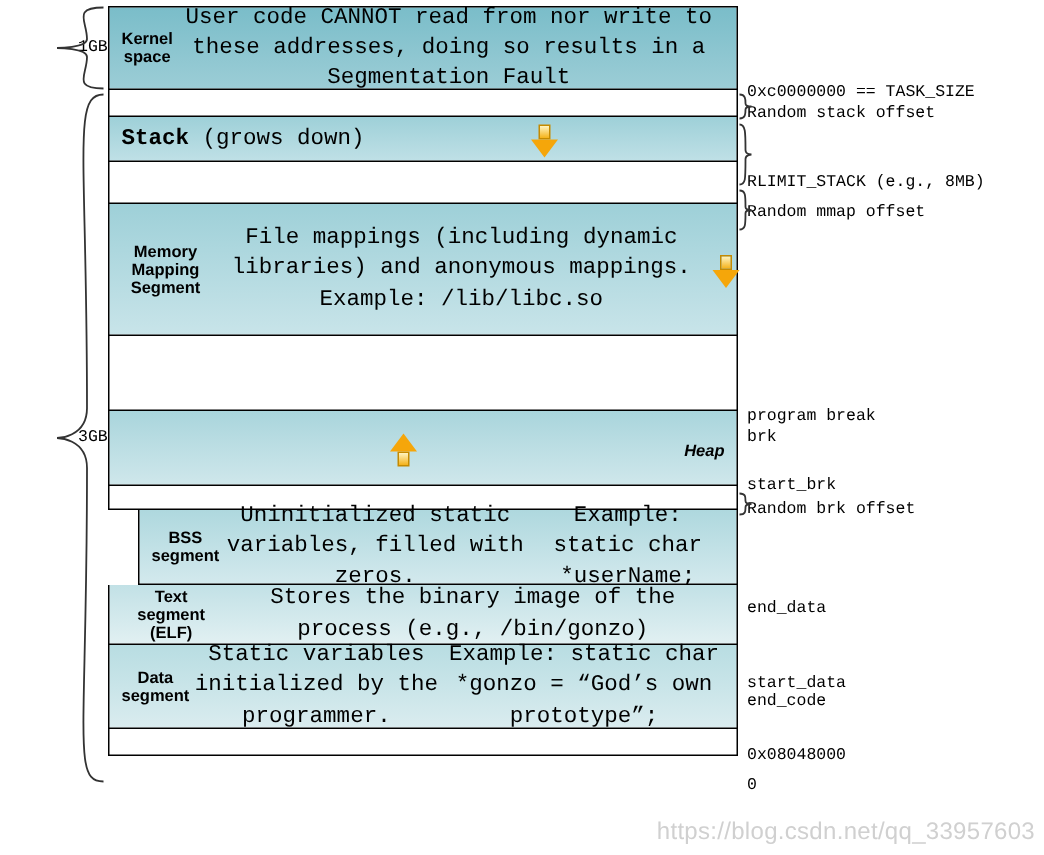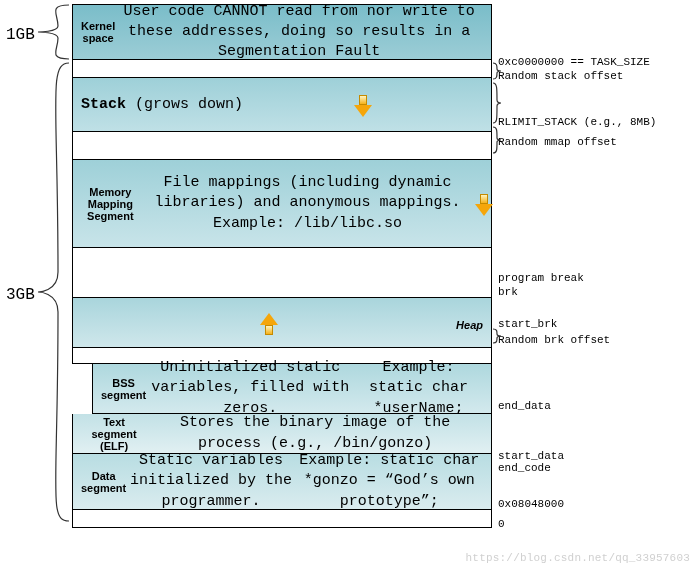--- a/index.html
+++ b/index.html
@@ -25,21 +25,21 @@
     display: flex;
     justify-content: center;
     align-items: center;
     padding: 4px 8px;
     position: relative;
   }
   .seg:first-child { border-top: 1px solid #000; }
   .seg b { font-weight: bold; }
   .kernel  { height: 56px; background: linear-gradient(#7abdc9, #9ccdd6); }
   .gap1    { height: 18px; background: #fff; }
-  .stack   { height: 54px; background: linear-gradient(#9ed0d8, #bfe0e6); }
+  .stack   { height: 30px; background: linear-gradient(#9ed0d8, #bfe0e6); }
   .gap2    { height: 28px; background: #fff; }
   .mmap    { height: 88px; background: linear-gradient(#9ed0d8, #c8e4e9); }
   .gap3    { height: 50px; background: #fff; }
   .heap    { height: 50px; background: linear-gradient(#a9d5dc, #cfe7eb); padding-top: 4px; justify-content: flex-start; font-style: italic; }
   .gap4    { height: 16px; background: #fff; }
   .bss     { height: 50px; background: linear-gradient(#aed8de, #d3e9ed); margin-left: 20px; }
   .dataseg { height: 56px; background: linear-gradient(#b8dde2, #daecef); }
   .textseg { height: 40px; background: linear-gradient(#c2e1e6, #e1f0f2); }
   .gap5    { height: 18px; background: #fff; }
   .title-line { font-weight: bold; }
@@ -75,37 +75,38 @@
     position: absolute;
     left: 498px;
     font-family: "Courier New", monospace;
     font-size: 11px;
     white-space: nowrap;
   }
   
   .sizelabel {
     position: absolute;
     font-family: "Courier New", monospace;
-    font-size: 16px;
+    font-size: 11px;
+    margin-left: 46px;
   }
   
   .brace {
     position: absolute;
     stroke: #333;
     fill: none;
     stroke-width: 1.2;
   }
   
   .watermark {
     position: absolute;
     right: 6px;
     bottom: 6px;
     color: #d0d0d0;
-    font-family: Liberation Mono, monospace;
-    font-size: 11px;
+    font-family: Liberation Sans, sans-serif;
+    font-size: 16px;
     letter-spacing: 0.2px;
   }
 </style>
 </head>
 <body>
 
 <div class="diagram">
   <div class="seg kernel">
     <div class="title-line">Kernel space</div>
     <div class="desc-line mono">User code CANNOT read from nor write to these addresses, doing so results in a Segmentation Fault</div>

